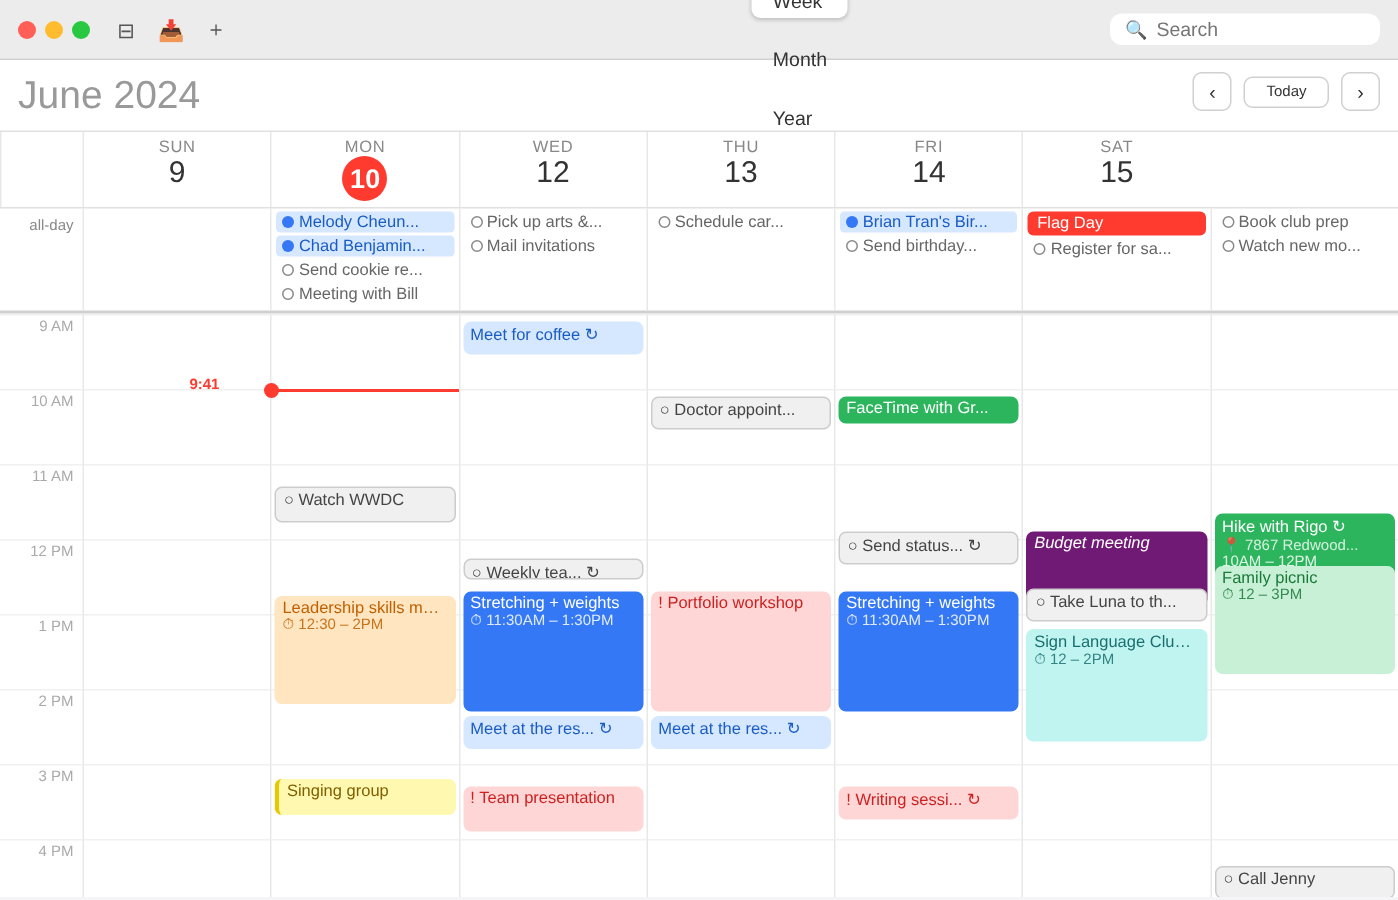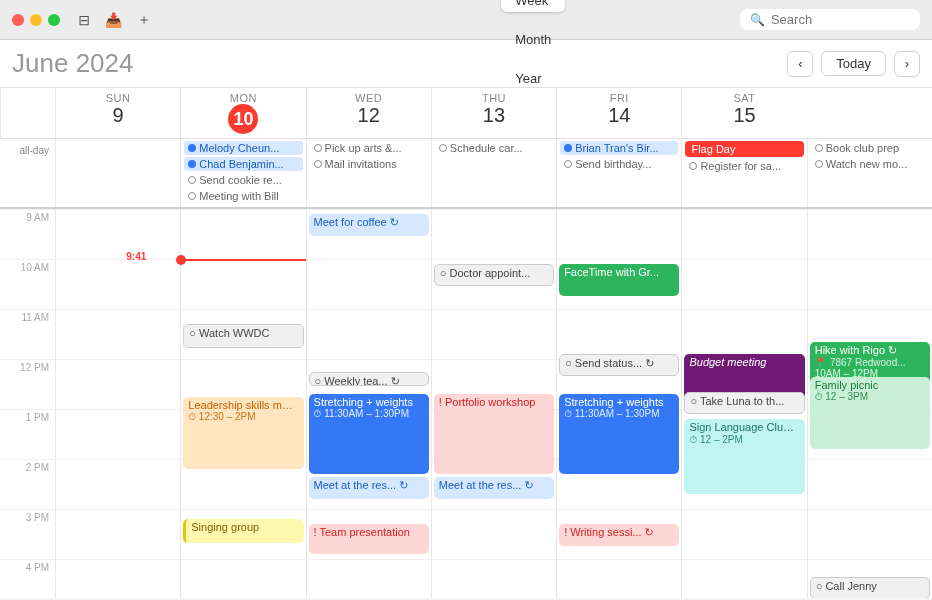--- a/index.html
+++ b/index.html
@@ -14,26 +14,26 @@
     .tl-green { background: #28c840; }
     .titlebar-icons { display: flex; gap: 14px; margin-right: auto; }
     .titlebar-icon { width: 16px; height: 16px; color: #555; font-size: 14px; display: flex; align-items: center; justify-content: center; cursor: pointer; }
     .nav-tabs { display: flex; gap: 16px; margin: 0 auto; flex-direction: column; }
     .nav-tab { padding: 4px 14px; border-radius: 6px; font-size: 13px; color: #333; cursor: pointer; }
     .nav-tab.active { background: white; box-shadow: 0 1px 3px rgba(0,0,0,0.2); font-weight: 500; }
     .search-box { display: flex; align-items: center; background: white; border-radius: 8px; padding: 3px 10px; gap: 6px; width: 180px; }
     .search-box input { border: none; outline: none; font-size: 13px; background: transparent; width: 140px; }
 
     
-    .cal-header { display: flex; align-items: center; padding: 8px 12px; background: white; border-bottom: 1px solid #e0e0e0; }
+    .cal-header { display: flex; align-items: flex-start; padding: 8px 12px; background: white; border-bottom: 1px solid #e0e0e0; }
     .cal-title { font-size: 26px; font-weight: 700; color: #1a1a1a; margin-right: auto; }
     .cal-title span { color: #999; font-weight: 400; }
     .nav-arrows { display: flex; align-items: center; gap: 4px; }
     .nav-arrow { width: 26px; height: 26px; border-radius: 6px; border: 1px solid #d0d0d0; background: white; cursor: pointer; display: flex; align-items: center; justify-content: center; font-size: 13px; color: #333; }
-    .today-btn { padding: 4px 14px; border-radius: 6px; border: 1px solid #d0d0d0; background: white; cursor: pointer; font-size: 13px; color: #333; margin: 0 4px; }
+    .today-btn { padding: 4px 14px; border-radius: 6px; border: 1px solid #d0d0d0; background: white; cursor: pointer; font-size: 10px; color: #333; margin: 0 4px; }
 
     
     .cal-grid { display: flex; flex-direction: column; height: calc(600px - 90px); background: white; }
 
     
     .day-headers { display: grid; grid-template-columns: 55px repeat(7, 1fr); border-bottom: 1px solid #e0e0e0; background: white; }
     .day-header { padding: 4px 6px; text-align: center; font-size: 11px; color: #888; border-left: 1px solid #e8e8e8; }
     .day-header .day-name { font-size: 11px; color: #888; text-transform: uppercase; letter-spacing: 0.5px; }
     .day-header .day-num { font-size: 20px; font-weight: 400; color: #333; }
     .day-header .day-num.today { background: #ff3b30; color: white; border-radius: 50%; width: 30px; height: 30px; display: flex; align-items: center; justify-content: center; margin: 0 auto; font-size: 18px; font-weight: 600; }
@@ -335,21 +335,21 @@
           <div style="height:50px;border-top:1px solid #f0f0f0;"></div>
           <div style="height:50px;border-top:1px solid #f0f0f0;"></div>
           <div style="height:50px;border-top:1px solid #f0f0f0;"></div>
           <div style="height:50px;border-top:1px solid #f0f0f0;"></div>
           <div style="height:50px;border-top:1px solid #f0f0f0;"></div>
           <div style="height:50px;border-top:1px solid #f0f0f0;"></div>
           <div style="height:50px;border-top:1px solid #f0f0f0;"></div>
 
         </div>
 
-        <div class="cal-event" style="top:55px;height:32px;background:#2db55d;color:white;">
+        <div class="cal-event" style="top:55px;height:18px;background:#2db55d;color:white;">
           <div class="ev-title">FaceTime with Gr...</div>
         </div>
 
         <div class="cal-event" style="top:145px;height:22px;background:#f0f0f0;color:#444;border:1px solid #ccc;">
           <div class="ev-title">○ Send status... ↻</div>
         </div>
 
         <div class="cal-event" style="top:185px;height:80px;background:#3478f6;color:white;">
           <div class="ev-title">Stretching + weights</div>
           <div class="ev-time">⏱ 11:30AM – 1:30PM</div>

